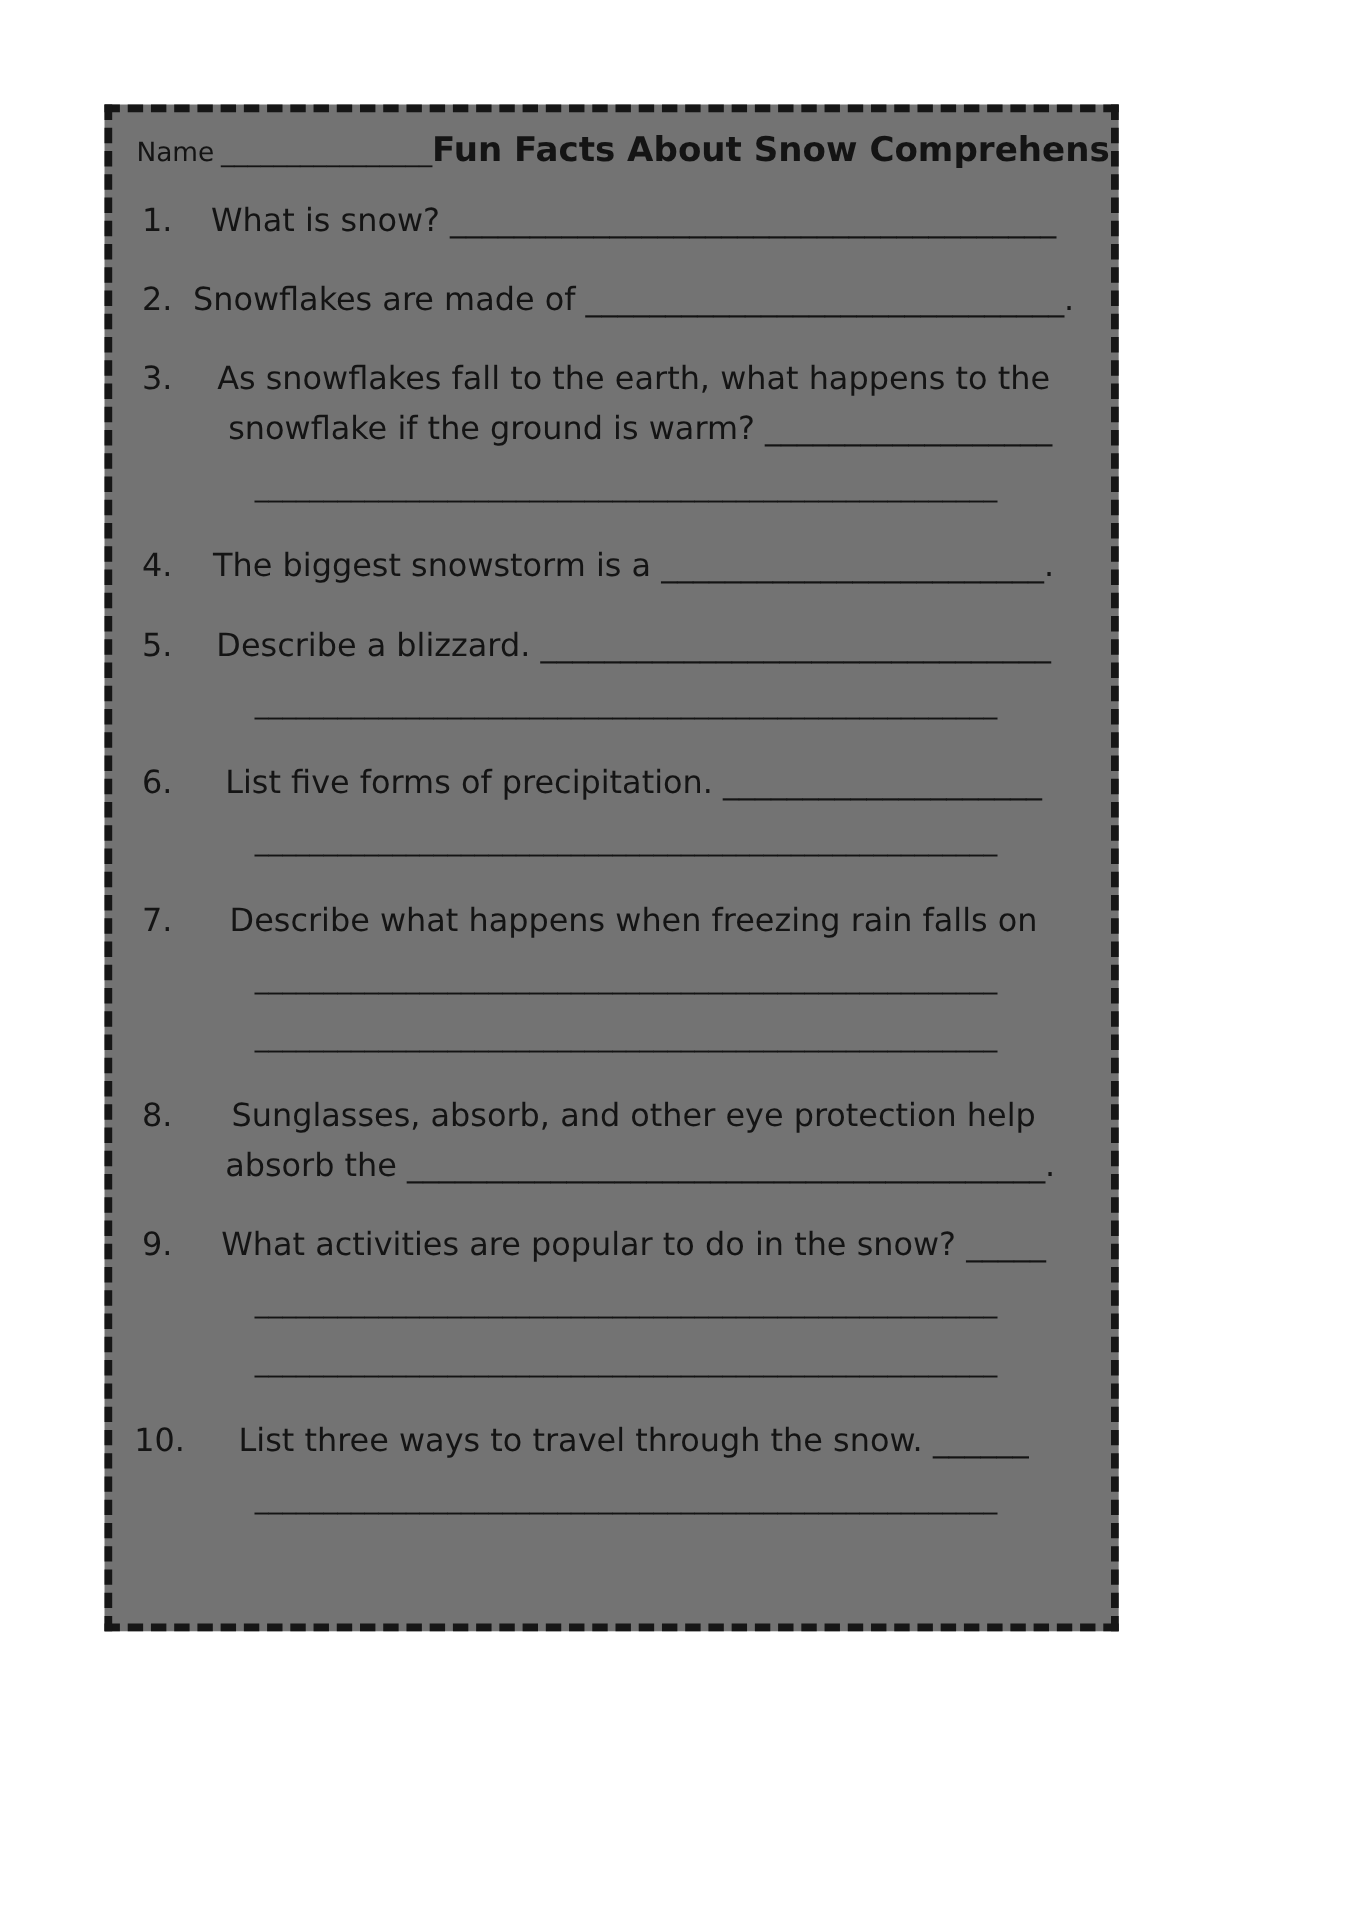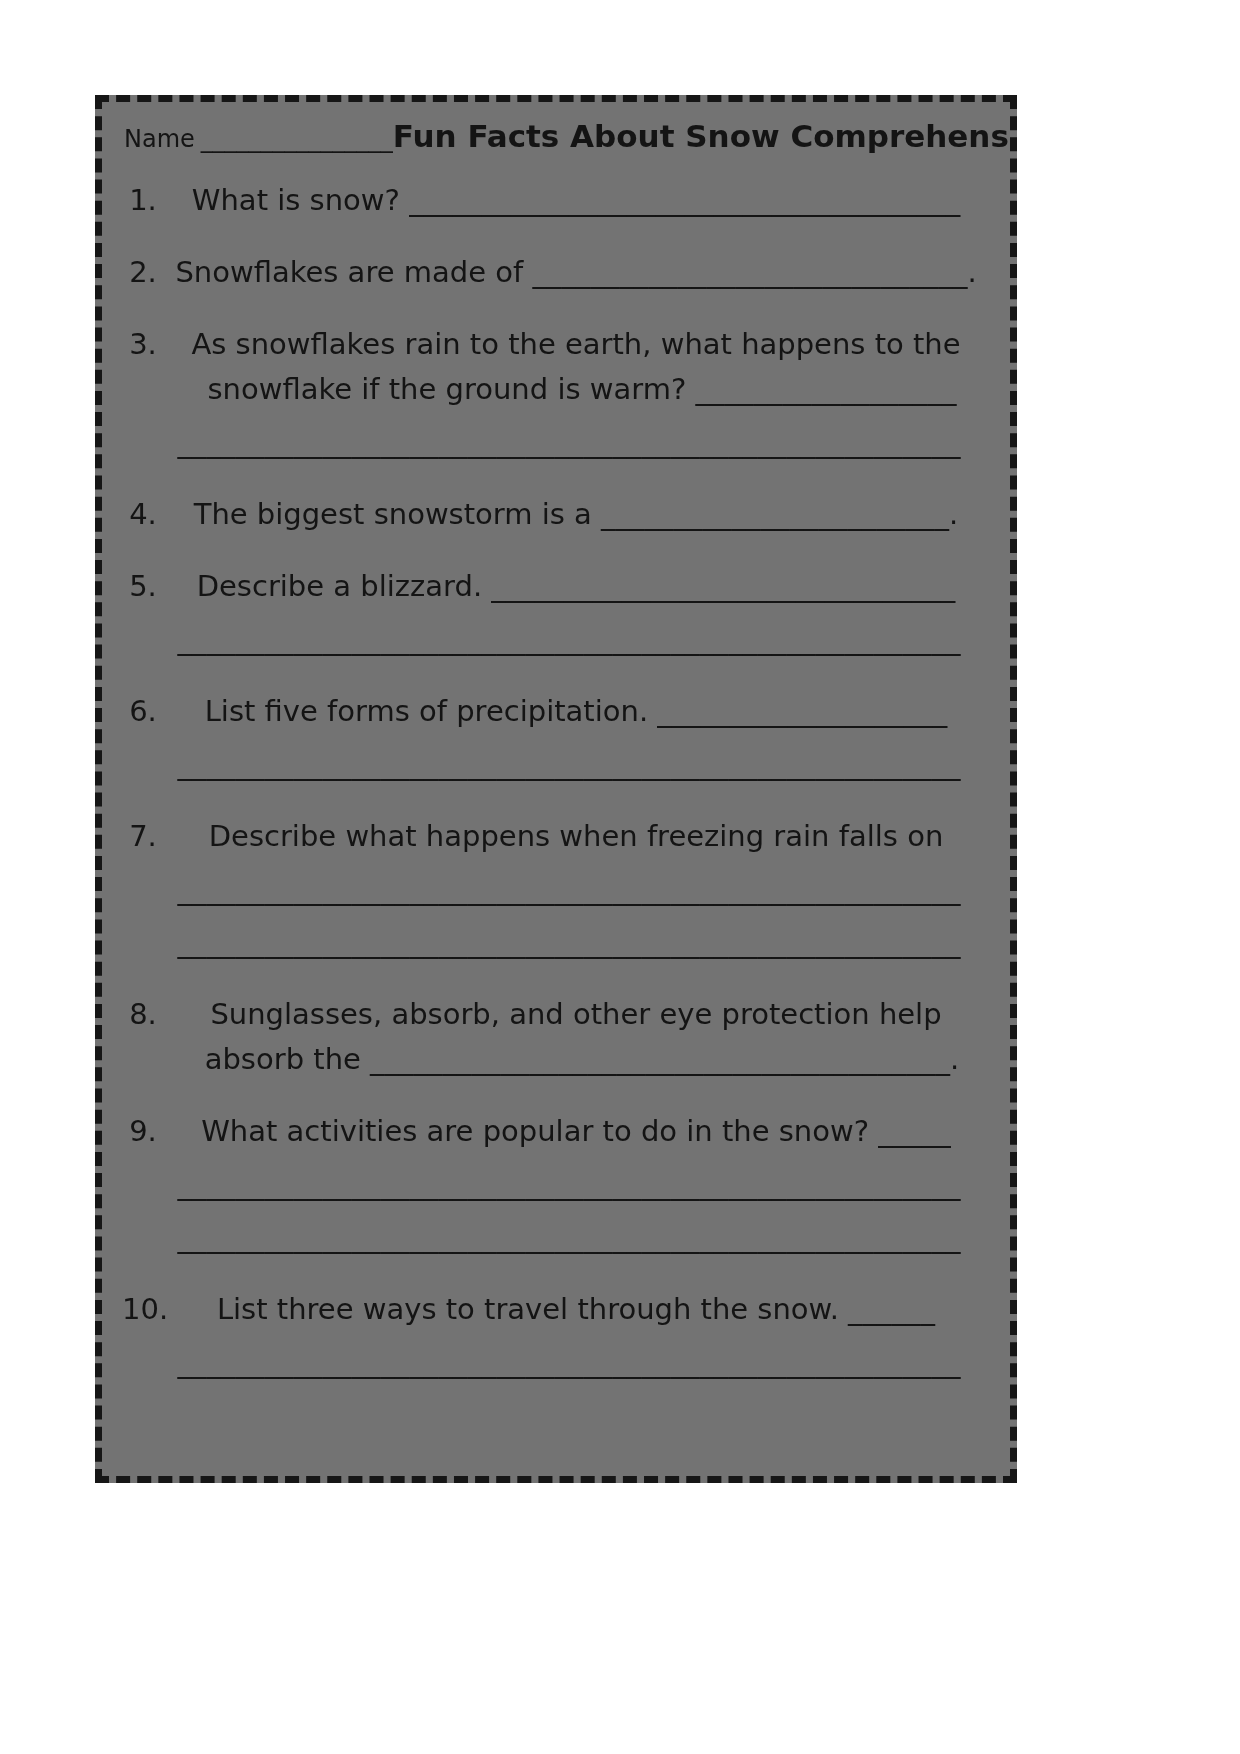--- a/index.html
+++ b/index.html
@@ -52,21 +52,21 @@
     flex: none;
     width: 42px;
   }
   .q-text {
     flex: 1;
     white-space: nowrap;
     overflow: hidden;
   }
   .q-cont { margin-left: 54px; }
   .answer-line {
-    font-size: 29px;
+    font-size: 25px;
     line-height: 45px;
     margin-top: 8px;
     margin-left: 28px;
     white-space: nowrap;
     overflow: hidden;
   }
 </style>
 </head>
 <body>
 
@@ -89,21 +89,21 @@
   <div class="question">
     <div class="q-line q-first">
       <span class="q-num">2.</span>
       <span class="q-text">Snowflakes are made of ______________________________.</span>
     </div>
   </div>
 
   <div class="question">
     <div class="q-line q-first">
       <span class="q-num">3.</span>
-      <span class="q-text">As snowflakes rain to the earth, what happens to the</span>
+      <span class="q-text">As snowflakes fall to the earth, what happens to the</span>
     </div>
     <div class="q-line q-cont">snowflake if the ground is warm? __________________</div>
     <div class="answer-line">______________________________________________________</div>
   </div>
 
   <div class="question">
     <div class="q-line q-first">
       <span class="q-num">4.</span>
       <span class="q-text">The biggest snowstorm is a ________________________.</span>
     </div>

